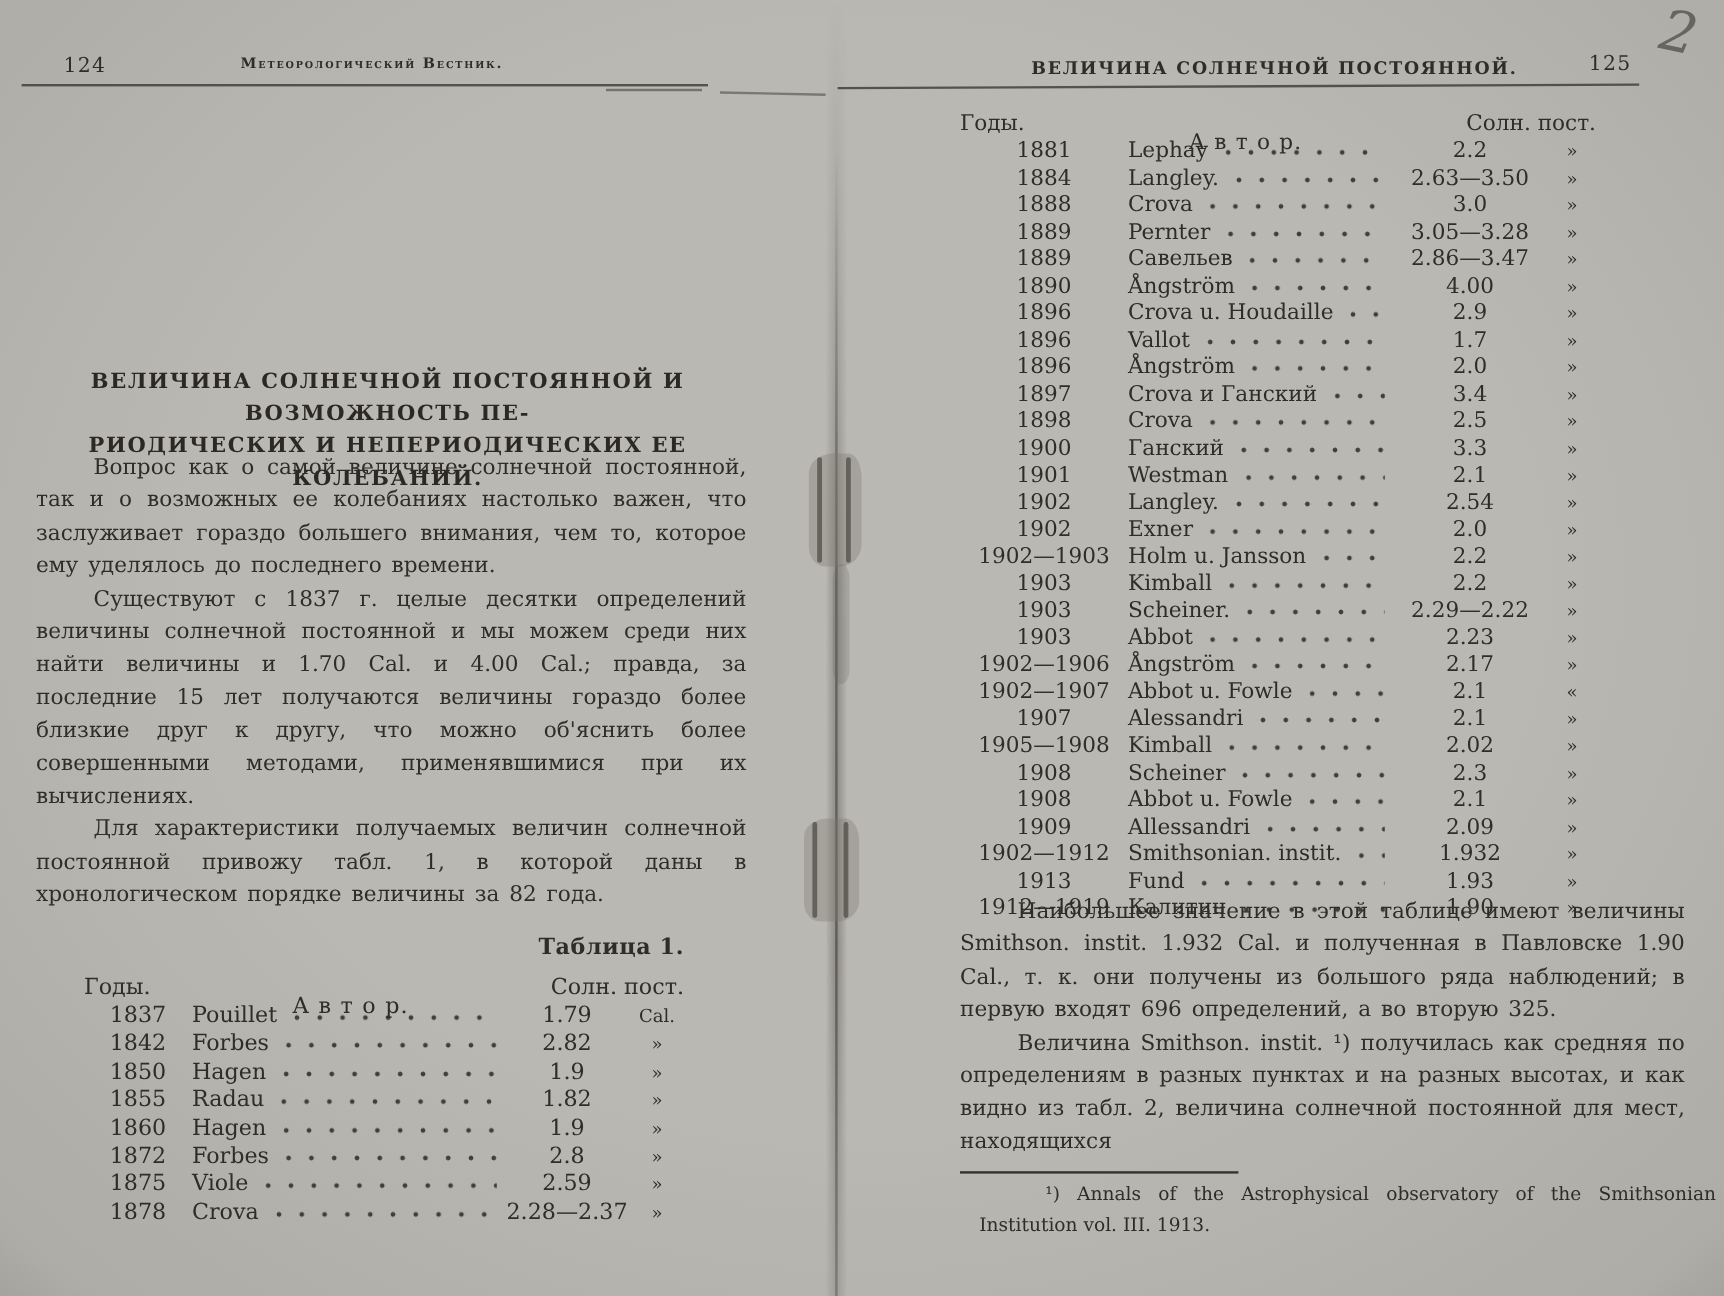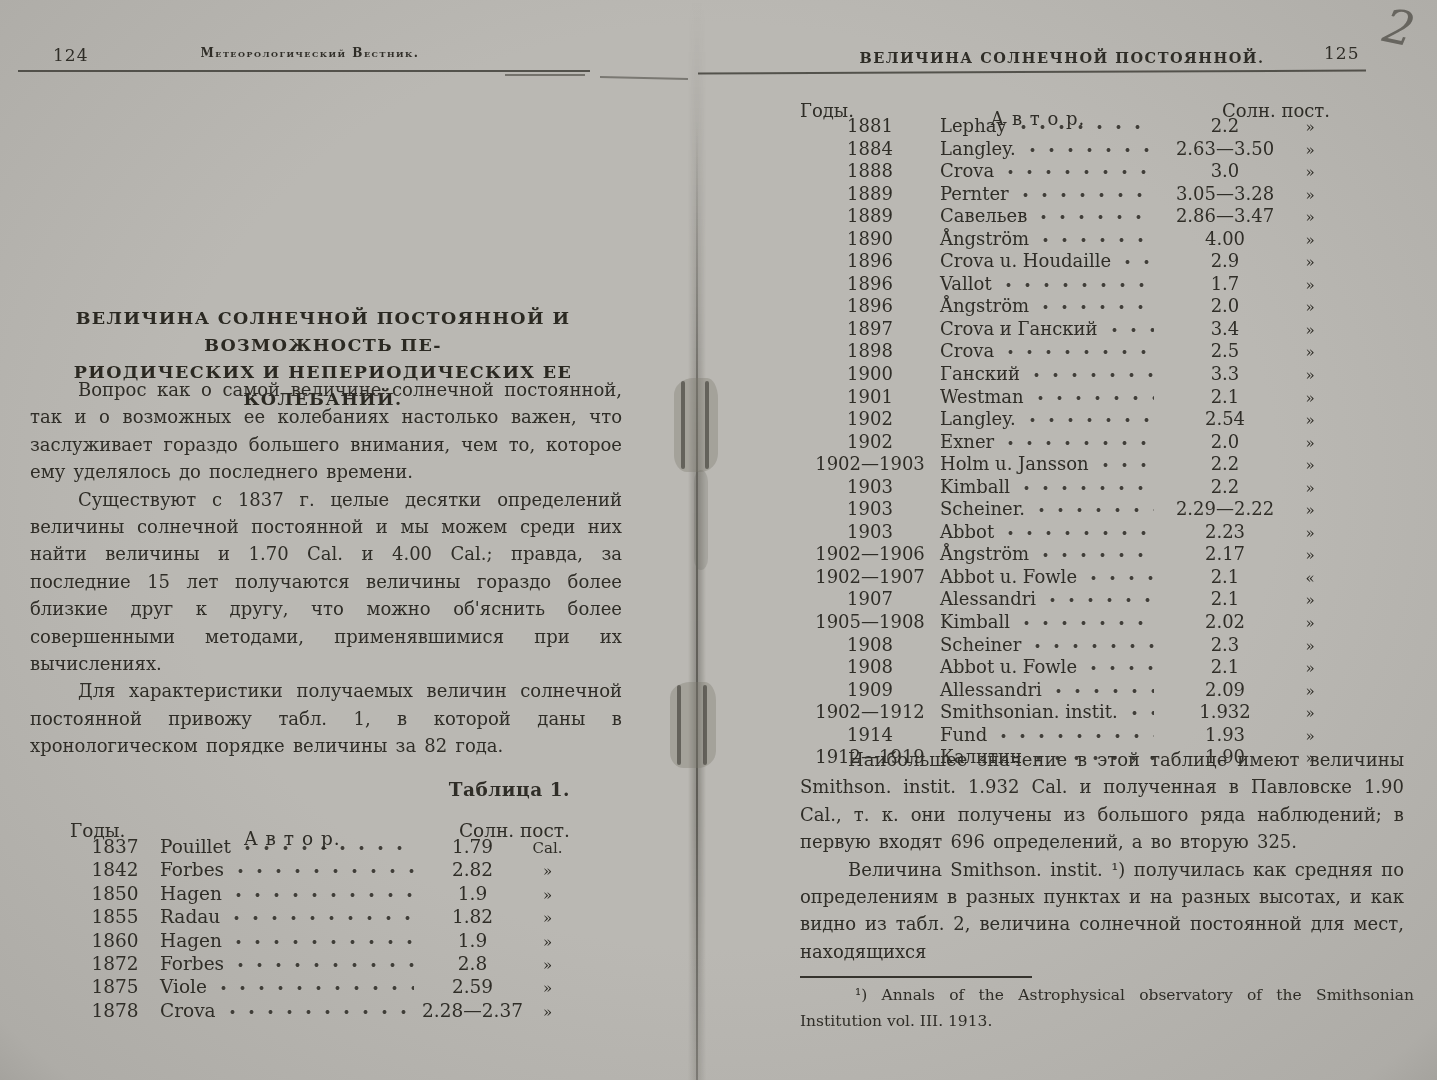--- a/index.html
+++ b/index.html
@@ -35,21 +35,21 @@
   
   .col-left  { left:30px;  width:592px; }
   .col-right { left:800px; width:604px; }
   .para p {
     margin:0; text-align:justify; text-indent:48px;
     font-size:18px; line-height:27.4px; word-spacing:2.5px;
   }
 
   
   .tbl-caption { font-weight:700; font-size:18.5px; text-align:right; letter-spacing:.5px; }
-  .t-head { display:flex; font-size:15.5px;align-items:center; }
+  .t-head { display:flex; font-size:15.5px; }
   .t-head .h-year  { text-align:center; }
   .t-head .h-auth  { flex:1; text-align:center; letter-spacing:1px;margin-top:16px; }
   .t-head .h-val   { text-align:center; }
   .t-rows .t-row { display:flex; align-items:baseline; }
   .t-year { text-align:center; white-space:nowrap; }
   .t-auth { flex:1; display:flex; align-items:center; min-width:0; }
   .leader {
     flex:1; height:8px; align-self:flex-end; margin:0 6px 5px 14px;
     background-image: radial-gradient(circle at 2.5px 4px, rgba(43,41,35,.85) 1.6px, rgba(43,41,35,0) 2.3px);
     background-size:19px 8px; background-repeat:repeat-x;
@@ -507,21 +507,21 @@
         <span class="t-year">1902—1912</span>
         <span class="t-auth">
           <span>Smithsonian. instit.</span>
           <span class="leader"></span>
         </span>
         <span class="t-val">1.932</span>
         <span class="t-unit">»</span>
       </div>
 
       <div class="t-row">
-        <span class="t-year">1914</span>
+        <span class="t-year">1913</span>
         <span class="t-auth">
           <span>Fund</span>
           <span class="leader"></span>
         </span>
         <span class="t-val">1.93</span>
         <span class="t-unit">»</span>
       </div>
 
       <div class="t-row">
         <span class="t-year">1912—1919</span>
@@ -535,17 +535,17 @@
     </div>
 
   <div class="abs col-right para" style="top:746px;">
 
       <p>Наибольшее значение в этой таблице имеют величины Smithson. instit. 1.932 Cal. и полученная в Павловске 1.90 Cal., т. к. они получены из большого ряда наблюдений; в первую входят 696 определений, а во вторую 325.</p>
 
       <p>Величина Smithson. instit. ¹) получилась как средняя по определениям в разных пунктах и на разных высотах, и как видно из табл. 2, величина солнечной постоянной для мест, находящихся</p>
     </div>
 
   <div class="abs footnote-rule"></div>
-  <div class="abs col-right footnote" style="top:982px; width:614px;">
+  <div class="abs col-right footnote" style="top:982px; width:614px;margin-left:16px;">
     <p>¹) Annals of the Astrophysical observatory of the Smithsonian Institution vol. III. 1913.</p>
   </div>
 
 </div>
 
 </body></html>

